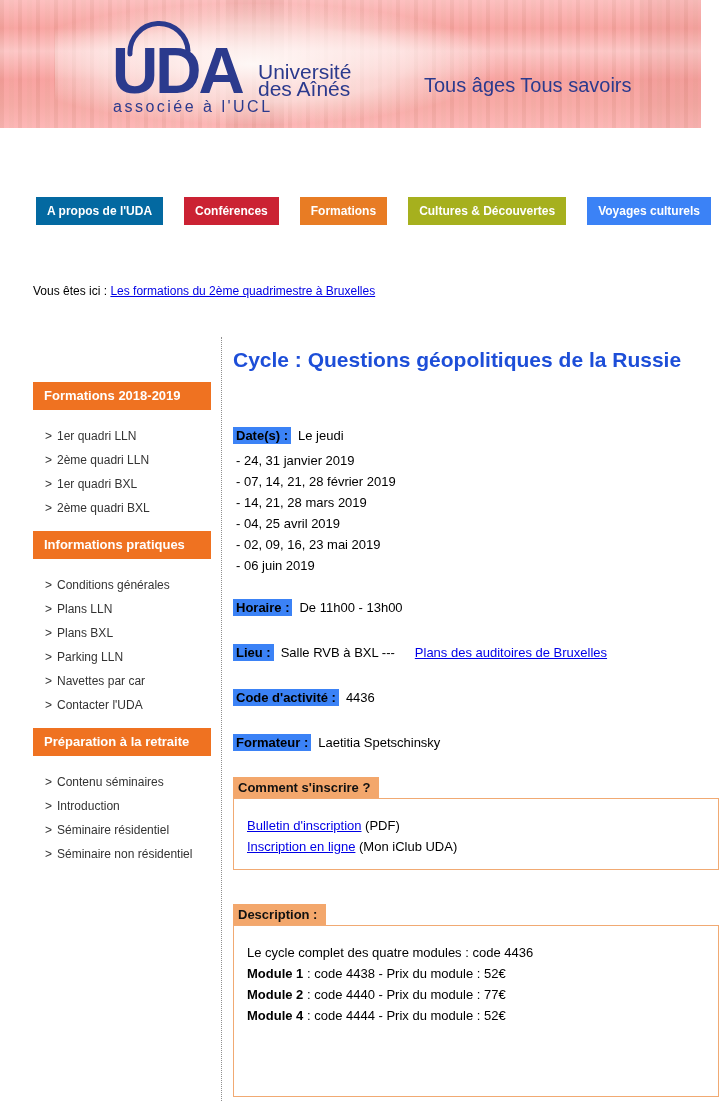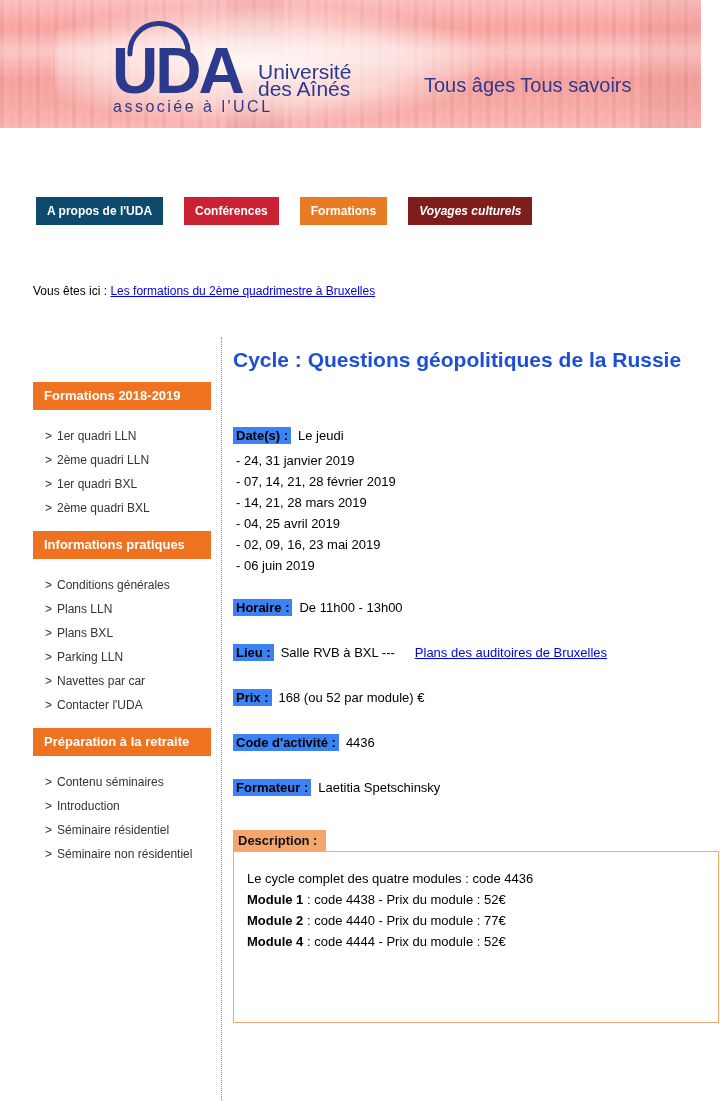--- a/index.html
+++ b/index.html
@@ -88,24 +88,25 @@
       <div>Université</div>
       <div>des Aînés</div>
     </div>
     <div class="logo-assoc">associée à l'UCL</div>
   </div>
 
   <div class="tagline">Tous âges Tous savoirs</div>
 </div>
 
 <div class="nav">
-  <a class="nav-btn" style="background-color: #0c4a6e;">A propos de l'UDA</a>
+  <a class="nav-btn" style="background-color: #0369a1;">A propos de l'UDA</a>
   <a class="nav-btn" style="background-color: rgb(203, 34, 51);">Conférences</a>
   <a class="nav-btn" style="background-color: rgb(232, 124, 36);">Formations</a>
-  <a class="nav-btn" style="background-color: #7f1d1d; font-style: italic;">Voyages culturels</a>
+  <a class="nav-btn" style="background-color: rgb(166, 176, 30);">Cultures &amp; Découvertes</a>
+  <a class="nav-btn" style="background-color: #3b82f6;">Voyages culturels</a>
 
 </div>
 
 <div class="breadcrumb">
   <span>Vous êtes ici : </span><a>Les formations du 2ème quadrimestre à Bruxelles</a>
 </div>
 
 <div class="sidebar">
 
   <div class="side-section">
@@ -155,32 +156,36 @@
   </div>
 
   <div class="detail-row">
     <span class="lbl">Horaire :</span><span class="val">De 11h00 - 13h00</span>
   </div>
 
   <div class="detail-row">
     <span class="lbl">Lieu :</span><span class="val">Salle RVB à BXL ---</span><a class="content-link">Plans des auditoires de Bruxelles</a>
   </div>
 
-  <div class="detail-row">
-    <span class="lbl">Prix :</span><span class="val">168 (ou 52 par module) €</span>
-  </div>
 
   <div class="detail-row">
     <span class="lbl">Code d'activité :</span><span class="val">4436</span>
   </div>
 
   <div class="detail-row formateur-row">
     <span class="lbl">Formateur :</span><span class="val">Laetitia Spetschinsky</span>
   </div>
 
+  <div class="inscription-section">
+    <div class="sec-label" style="background-color: rgb(243, 167, 108);">Comment s'inscrire ?</div>
+    <div class="sec-box">
+      <div class="sec-line"><a class="content-link">Bulletin d'inscription</a><span> (PDF)</span></div>
+      <div class="sec-line"><a class="content-link">Inscription en ligne</a><span> (Mon iClub UDA)</span></div>
+    </div>
+  </div>
 
   <div class="desc-section">
     <div class="sec-label" style="background-color: rgb(243, 167, 108);">Description :</div>
     <div class="sec-box desc-box">
       <div class="sec-line">Le cycle complet des quatre modules : code 4436</div>
       <div class="sec-line"><b>Module 1</b><span> : code 4438 - Prix du module : 52€</span></div>
       <div class="sec-line"><b>Module 2</b><span> : code 4440 - Prix du module : 77€</span></div>
       <div class="sec-line"><b>Module 4</b><span> : code 4444 - Prix du module : 52€</span></div>
     </div>
   </div>

